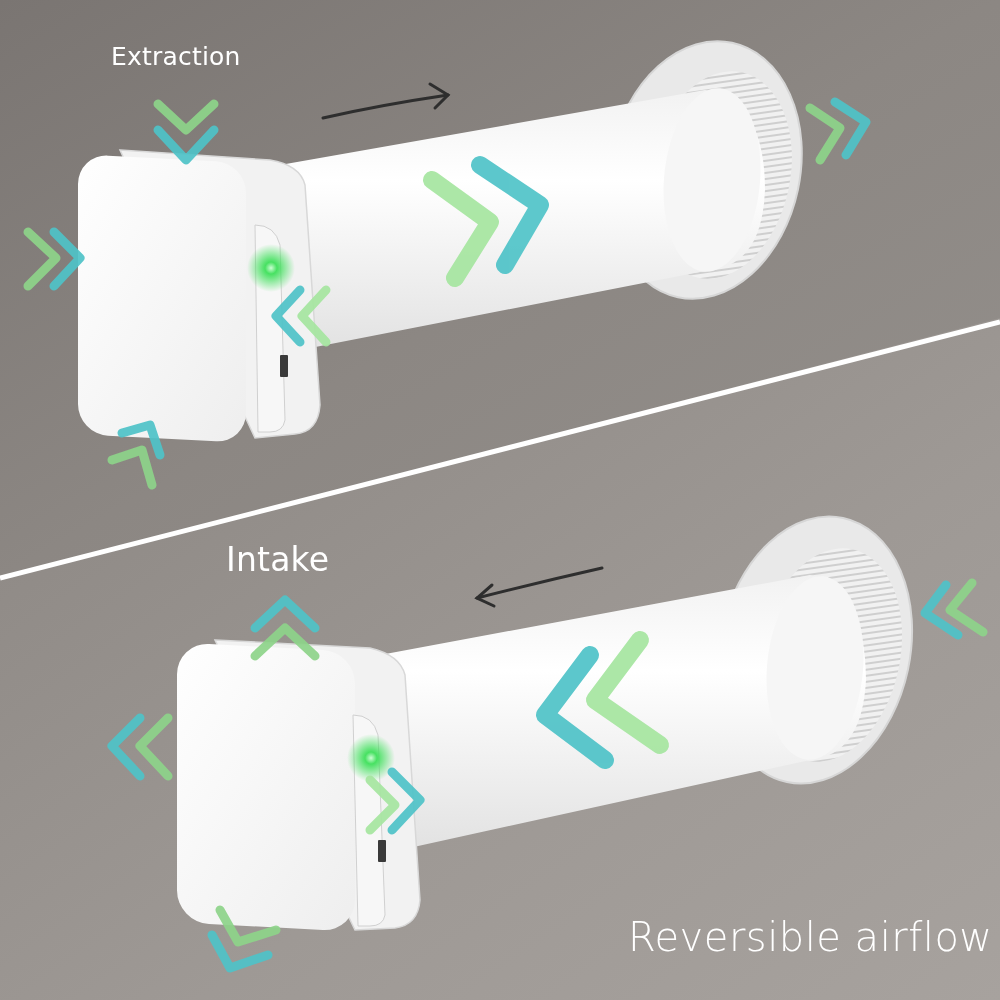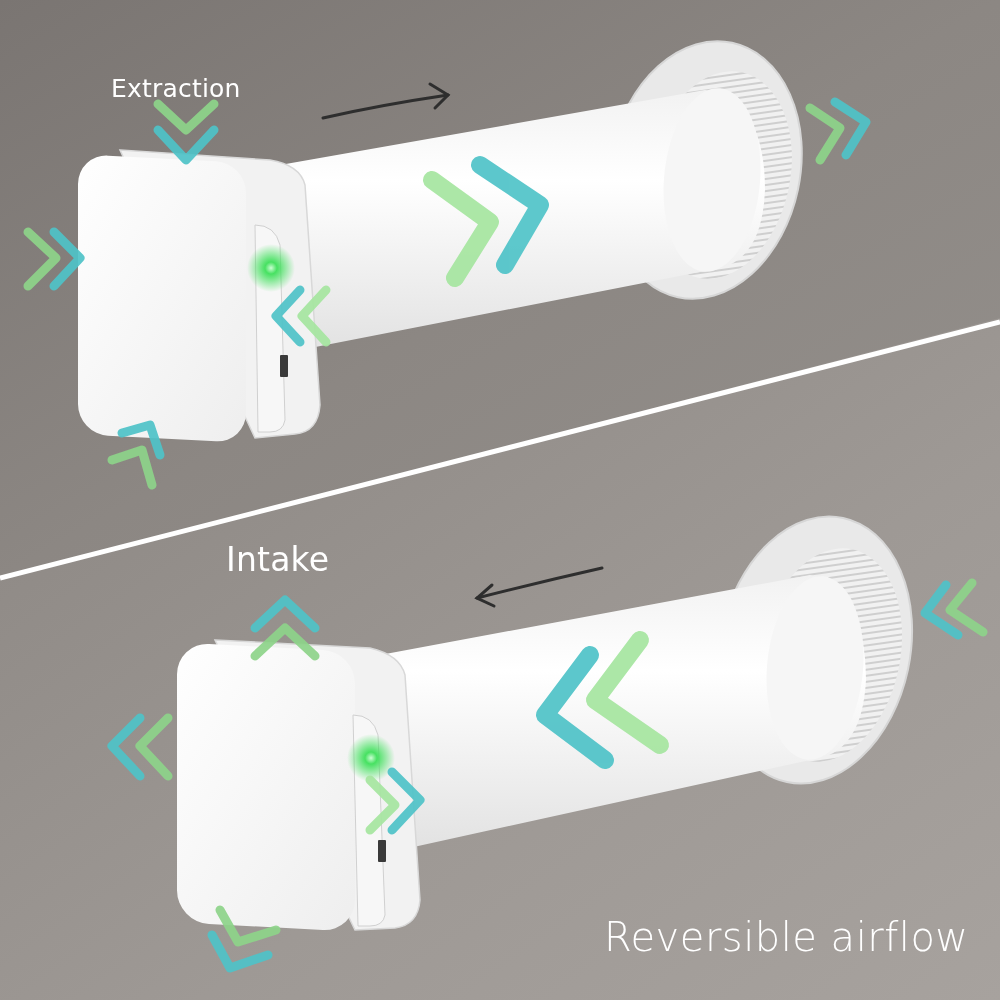--- a/index.html
+++ b/index.html
@@ -1,22 +1,22 @@
 <!DOCTYPE html>
 <html><head>
   <meta charset="utf-8">
   <style>
     html, body { margin:0; padding:0; }
     body { width:1000px; height:1000px; overflow:hidden; position:relative;
       font-family:"DejaVu Sans", sans-serif; background:#8f8a86; }
     .stage { position:absolute; inset:0; width:1000px; height:1000px; }
     .label { position:absolute; color:#ffffff; font-family:"DejaVu Sans", sans-serif; letter-spacing:0.2px; }
-    .lbl-extraction { left:111px; top:42px; font-size:25px;margin-top:32px; }
+    .lbl-extraction { left:111px; top:42px; font-size:25px; }
     .lbl-intake { left:226px; top:540px; font-size:33px; }
-    .lbl-caption { left:604px; top:914px; font-size:40px; font-weight:300; letter-spacing:0.5px; }
+    .lbl-caption { left:628px; top:914px; font-size:40px; font-weight:300; letter-spacing:0.5px; }
   </style>
 </head>
 <body>
 
 <div class="stage">
 <svg width="1000" height="1000" viewBox="0 0 1000 1000" xmlns="http://www.w3.org/2000/svg">
   <defs>
     <linearGradient id="bgTop" x1="0" y1="0" x2="1" y2="1">
       <stop offset="0" stop-color="#7a7572"></stop>
       <stop offset="0.5" stop-color="#8c8783"></stop>

